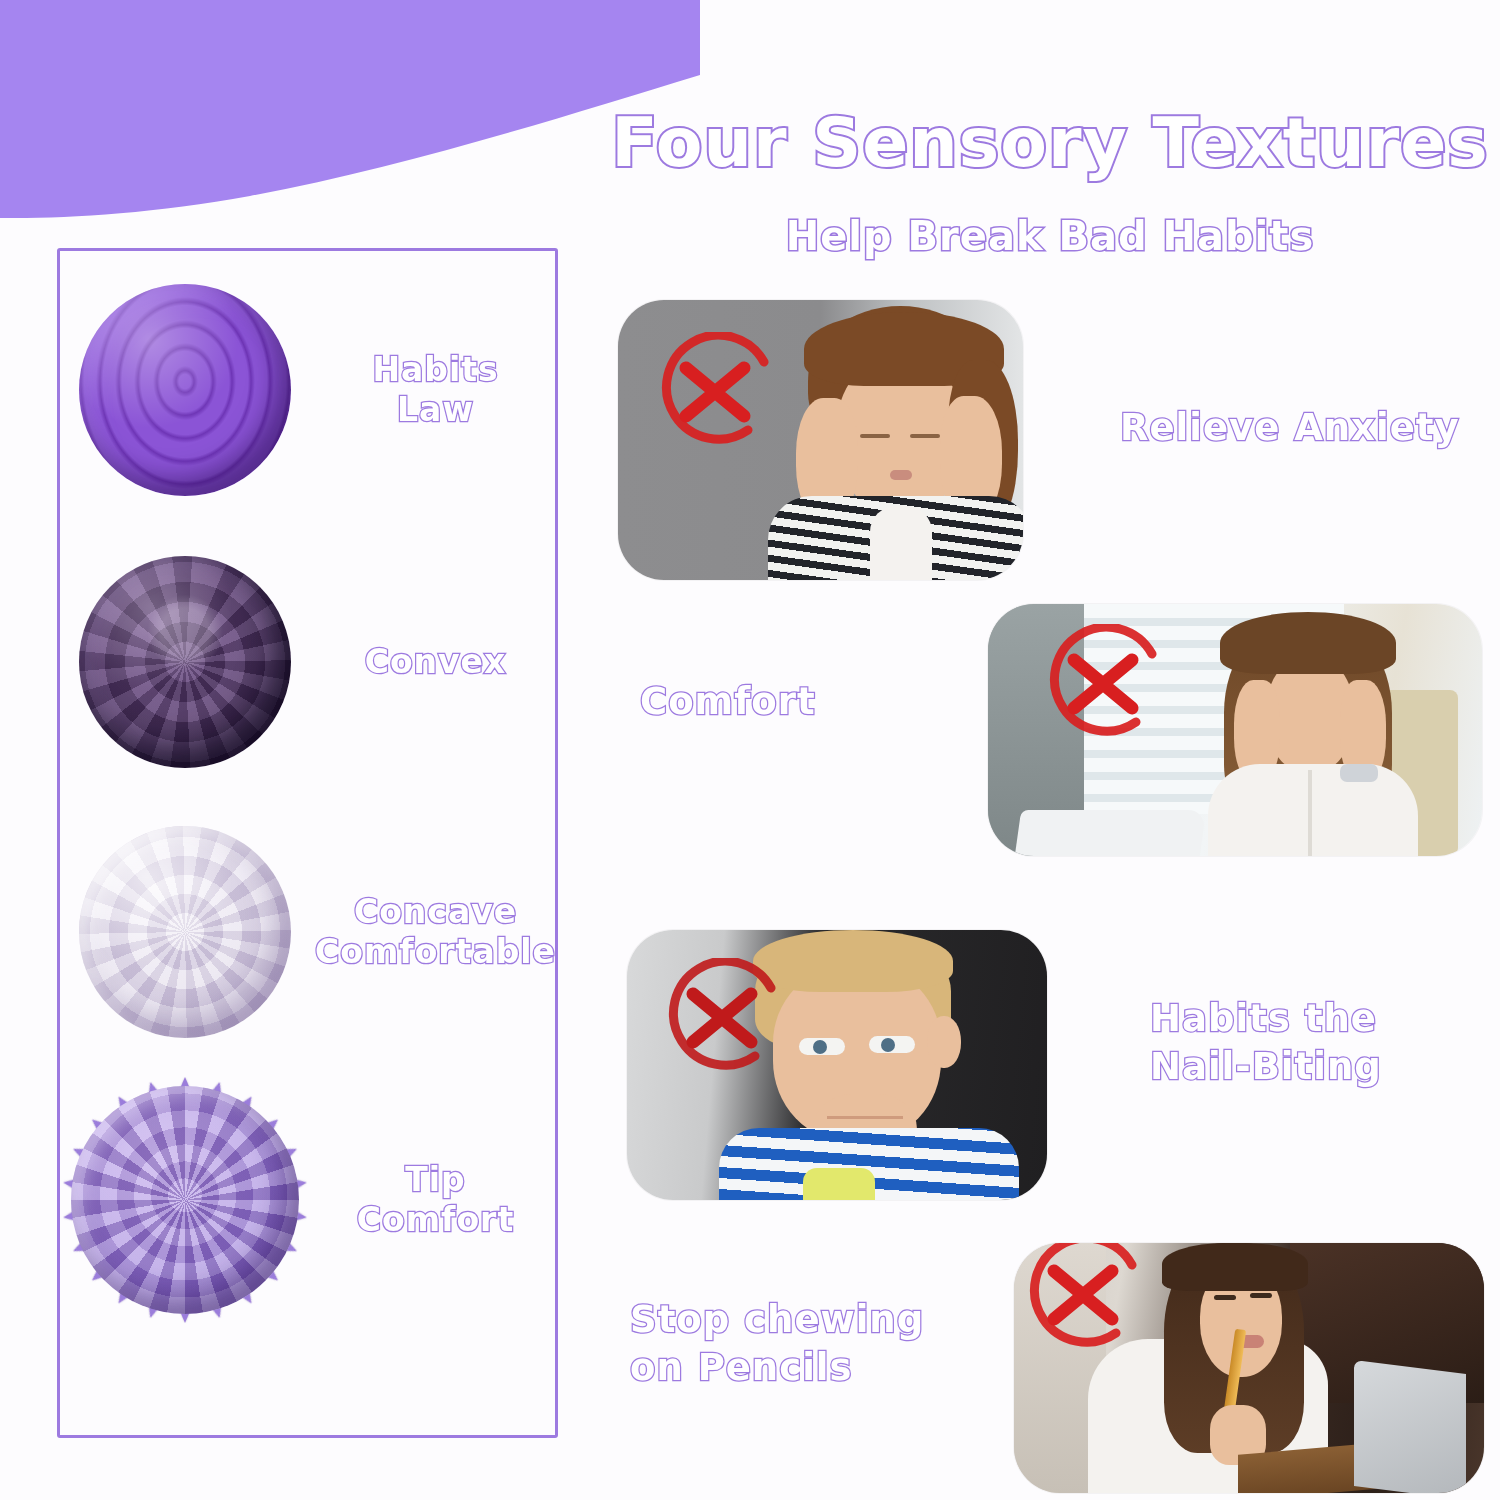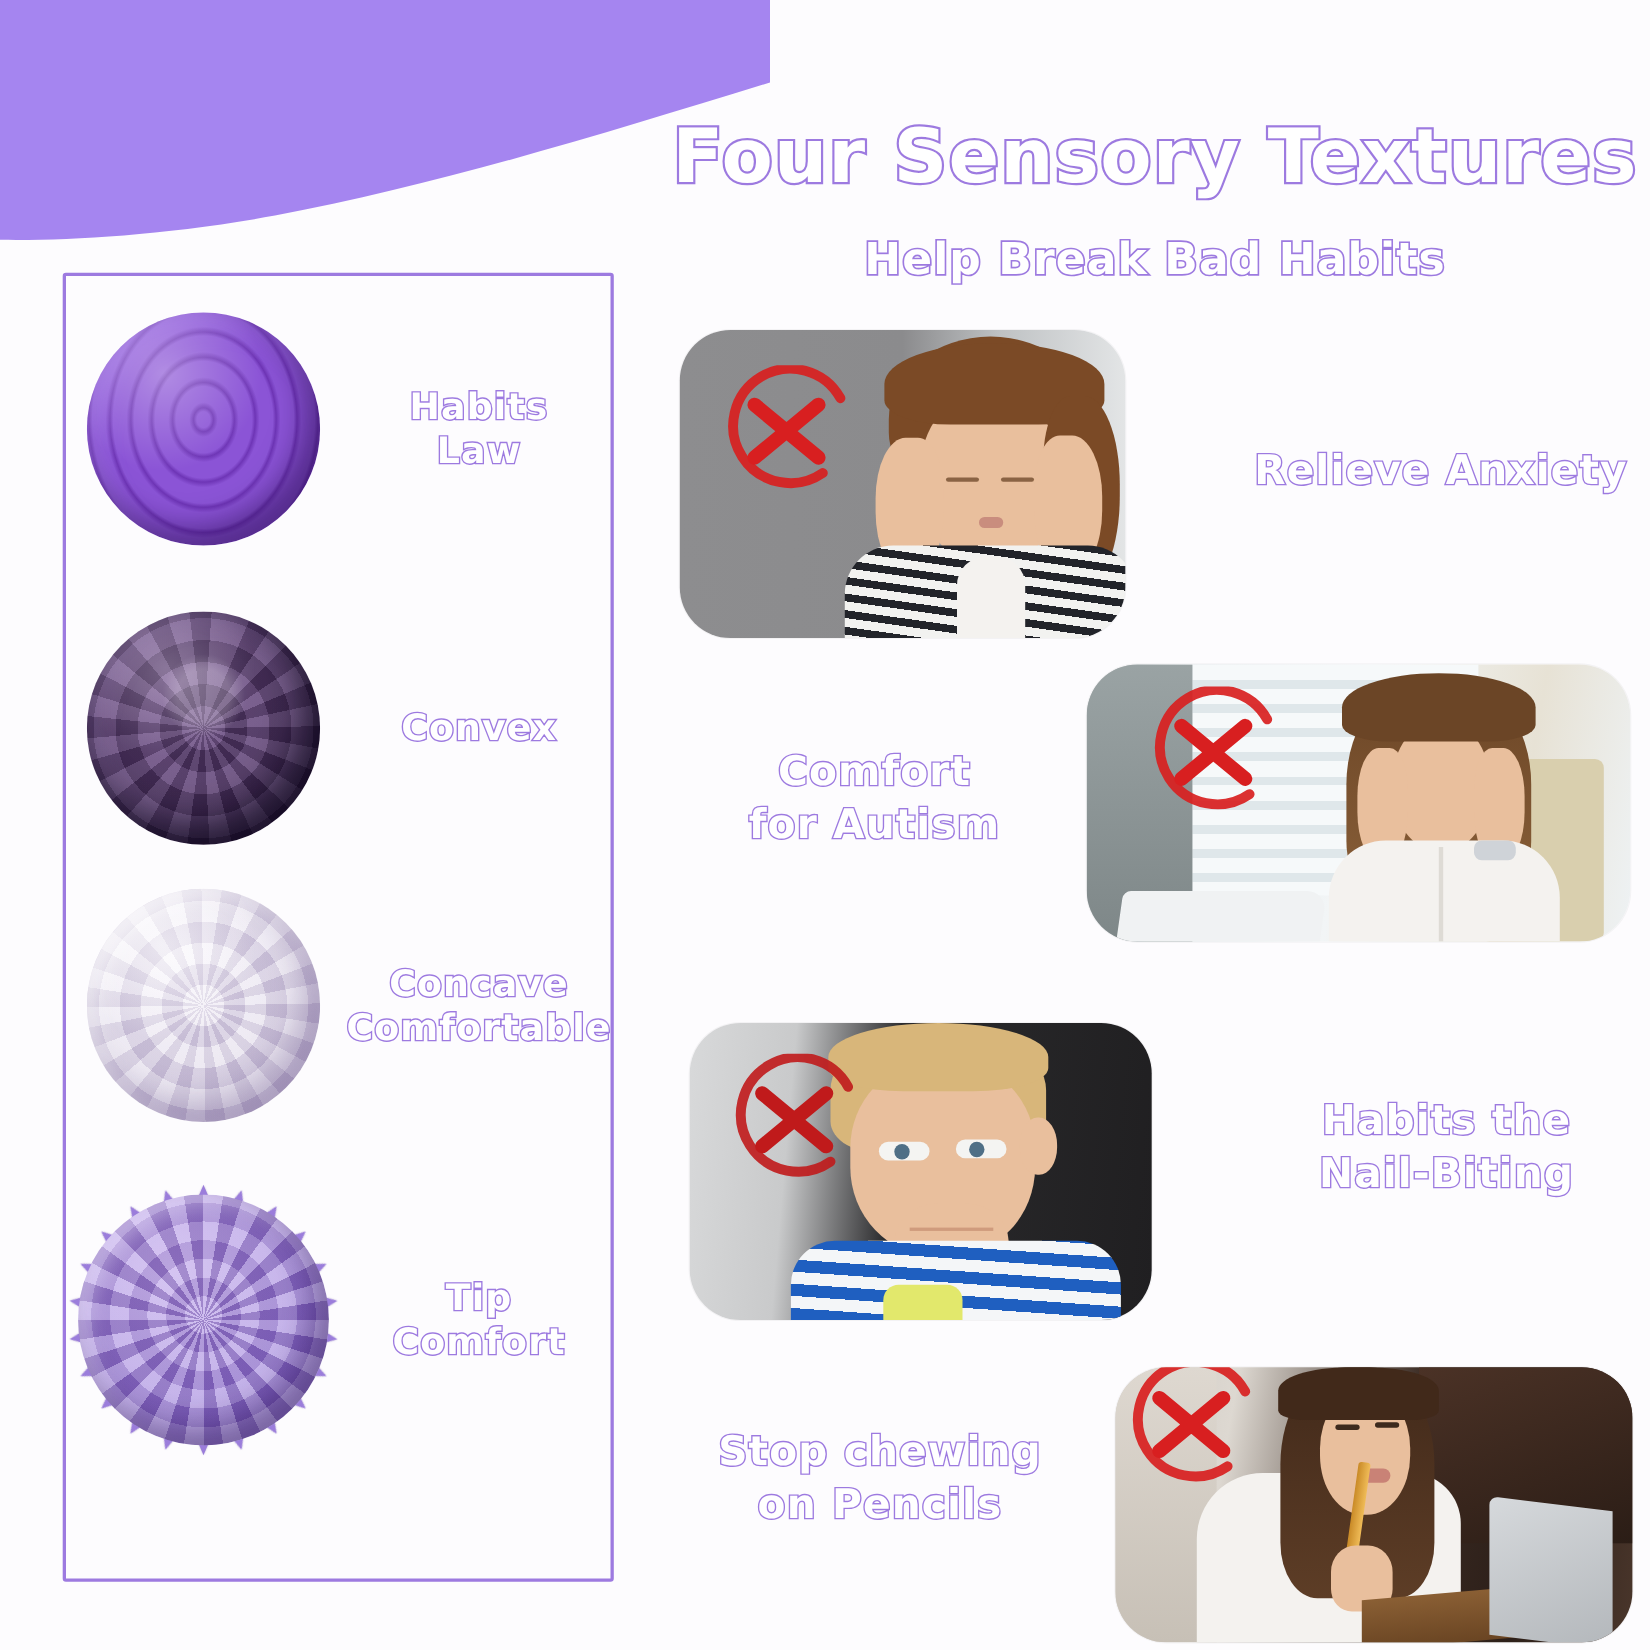--- a/index.html
+++ b/index.html
@@ -42,21 +42,21 @@
     width:501px; height:1190px;
     border:3px solid #9d7ae0; border-radius:3px;
     background:transparent; z-index:2;
   }
   .texture-row{
     position:absolute; left:0; width:501px; height:238px;
     display:flex; align-items:center;
   }
   .texture-row.r0{ top:20px; }
   .texture-row.r1{ top:292px; }
-  .texture-row.r2{ top:544px; }
+  .texture-row.r2{ top:562px; }
   .texture-row.r3{ top:830px; }
 
   .ball-wrap{ width:250px; display:flex; justify-content:center; align-items:center; }
   .ball{ width:212px; height:212px; border-radius:50%; position:relative; }
 
   .texture-label{
     flex:1; text-align:center; font-size:33px; font-weight:bold; line-height:1.22;
     font-family:"DejaVu Sans", sans-serif;
     -webkit-text-stroke-width:2.5px;
   }
@@ -131,21 +131,21 @@
     border-bottom:26px solid #9b7ddb;
     transform-origin:11px 123px;
     filter:drop-shadow(0 1px 1px rgba(70,45,120,.45));
   }
   .photo-card{
     position:absolute; border-radius:46px; overflow:hidden;
     box-shadow:0 0 0 1px rgba(0,0,0,.04);
   }
   .benefit-label{
     position:absolute; font-size:37px; font-weight:bold; line-height:1.30;
-    text-align:center; font-family:"DejaVu Sans", sans-serif;
+    text-align:left; font-family:"DejaVu Sans", sans-serif;
     -webkit-text-stroke-width:2.5px; z-index:5;
   }
   .benefit-label .l2{ display:block; }
 
   
   .x-stamp{ position:absolute; width:120px; height:120px; z-index:3; }
 
   
   #photo-1{ left:618px; top:300px; width:405px; height:280px;
     background:linear-gradient(90deg,#8d8d8f 0%,#8b8b8d 50%,#bfc2c4 72%,#e3e5e6 100%); }
@@ -299,21 +299,20 @@
   <div class="ph-layer" style="left:352px;top:160px;width:38px;height:18px;border-radius:7px;background:#cfd3d8;"></div>
 
   <div class="ph-layer" style="left:30px;top:206px;width:185px;height:46px;background:#f0f2f3;border-radius:7px 18px 0 0;transform:skewX(-8deg);"></div>
   <svg class="x-stamp" style="left:56px;top:20px;" viewBox="0 0 120 120">
     <path d="M108,30 A52,52 0 1 0 92,98" fill="none" stroke="#d81f20" stroke-width="9" stroke-linecap="round" opacity="0.92"></path>
     <path d="M30,36 L88,84 M88,36 L30,84" stroke="#d81f20" stroke-width="13" stroke-linecap="round"></path>
   </svg>
 </div>
 <div class="benefit-label outline-text" style="left:640px;top:678px;width:310px;">
   <span>Comfort</span>
-  <span class="l2">for Autism</span>
 </div>
 
 <div class="photo-card" id="photo-3">
 
   <div class="ph-layer hair-blond" style="left:128px;top:2px;width:196px;height:118px;border-radius:50% 50% 26% 26%;"></div>
   <div class="ph-layer skin" style="left:146px;top:36px;width:168px;height:176px;border-radius:44% 44% 46% 46%;"></div>
   <div class="ph-layer hair-blond" style="left:126px;top:0;width:200px;height:62px;border-radius:50% 50% 34% 34%;"></div>
 
   <div class="ph-layer skin" style="left:300px;top:86px;width:34px;height:52px;border-radius:48%;"></div>
 

